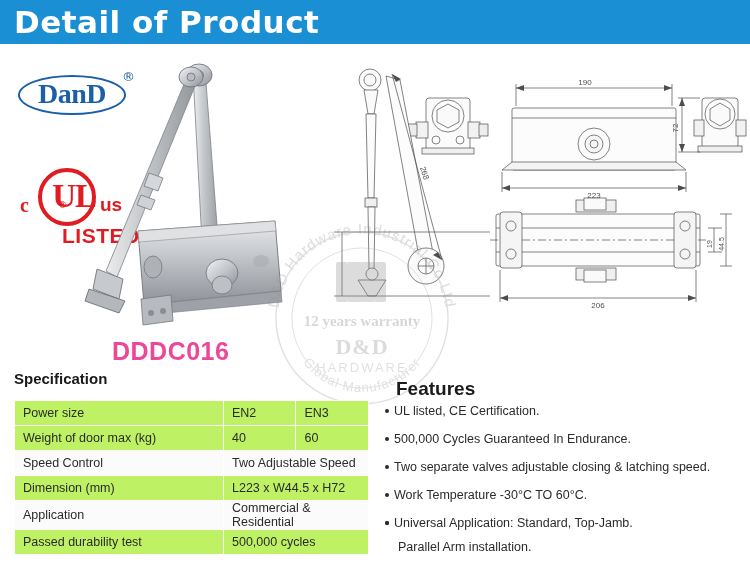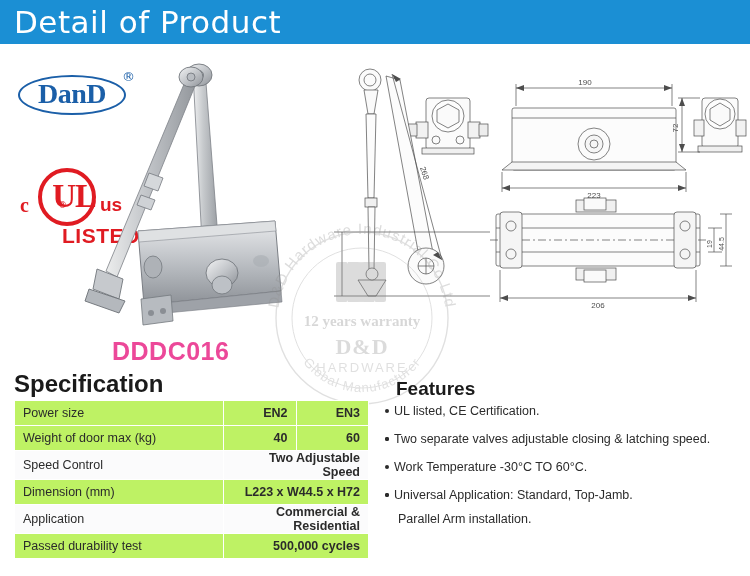--- a/index.html
+++ b/index.html
@@ -20,21 +20,21 @@
   .banner {
     position: absolute;
     left: 0; top: 0;
     width: 750px; height: 44px;
     background: #1b8fd4;
   }
   .banner-title {
     position: absolute;
     left: 14px; top: 4px;
     font-size: 31px;
-    font-weight: normal;
+    font-weight: bold;
     letter-spacing: 0.5px;
     color: #ffffff;
     font-family: "DejaVu Sans", sans-serif;
     line-height: 36px;
     white-space: nowrap;
   }
 
   
   .logo-wrap {
     position: absolute;
@@ -153,41 +153,41 @@
     left: 262px; top: 218px;
     width: 200px; height: 200px;
     opacity: 0.30;
     pointer-events: none;
   }
 
   
   .spec-heading {
     position: absolute;
     left: 14px; top: 370px;
-    font-size: 24px;
+    font-size: 15px;
     font-weight: bold;
     color: #1a1a1a;
   }
   .spec-table {
     position: absolute;
     left: 14px; top: 400px;
     width: 355px;
     border-collapse: collapse;
     font-size: 12.5px;
     color: #2b2b2b;
   }
   .spec-table td {
     height: 24px;
     padding: 0 8px;
     border: 1px solid #ffffff;
   }
   .spec-table tr.alt td { background: #bef264; }
   .spec-table tr.plain td { background: #fbfbfc; }
   .spec-table td.label { text-align: left; width: 192px; }
-  .spec-table td.val { text-align: right; font-weight: bold; }
+  .spec-table td.val { text-align: left; }
 
   
   .feat-heading {
     position: absolute;
     left: 396px; top: 378px;
     font-size: 19px;
     font-weight: bold;
     color: #1a1a1a;
   }
   .feat-list {
@@ -483,18 +483,18 @@
       <tr class="alt">
         <td class="label">Passed durability test</td>
         <td class="val" colspan="2">500,000 cycles</td>
       </tr>
     </tbody>
 </table>
 
 <div class="feat-heading">Features</div>
 <ul class="feat-list">
     <li><span class="dot"></span><span>UL listed, CE Certification.</span></li>
-    <li><span class="dot"></span></li>
+    <li><span class="dot"></span><span>500,000 Cycles Guaranteed In Endurance.</span></li>
     <li><span class="dot"></span><span>Two separate valves adjustable closing &amp; latching speed.</span></li>
     <li><span class="dot"></span><span>Work Temperature -30°C TO 60°C.</span></li>
     <li><span class="dot"></span></li>
     <li><span class="dot"></span><span>Universal Application: Standard, Top-Jamb.</span><span class="cont">Parallel  Arm installation.</span></li>
   </ul>
 
 </body></html>

